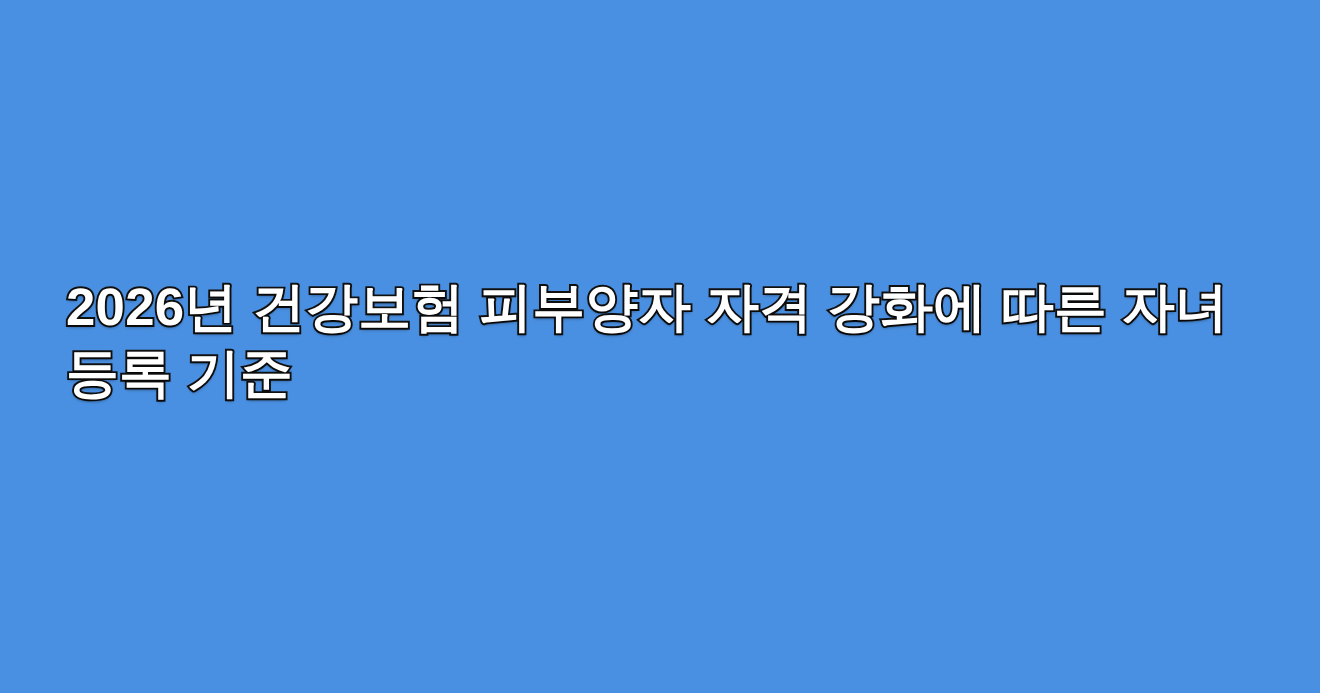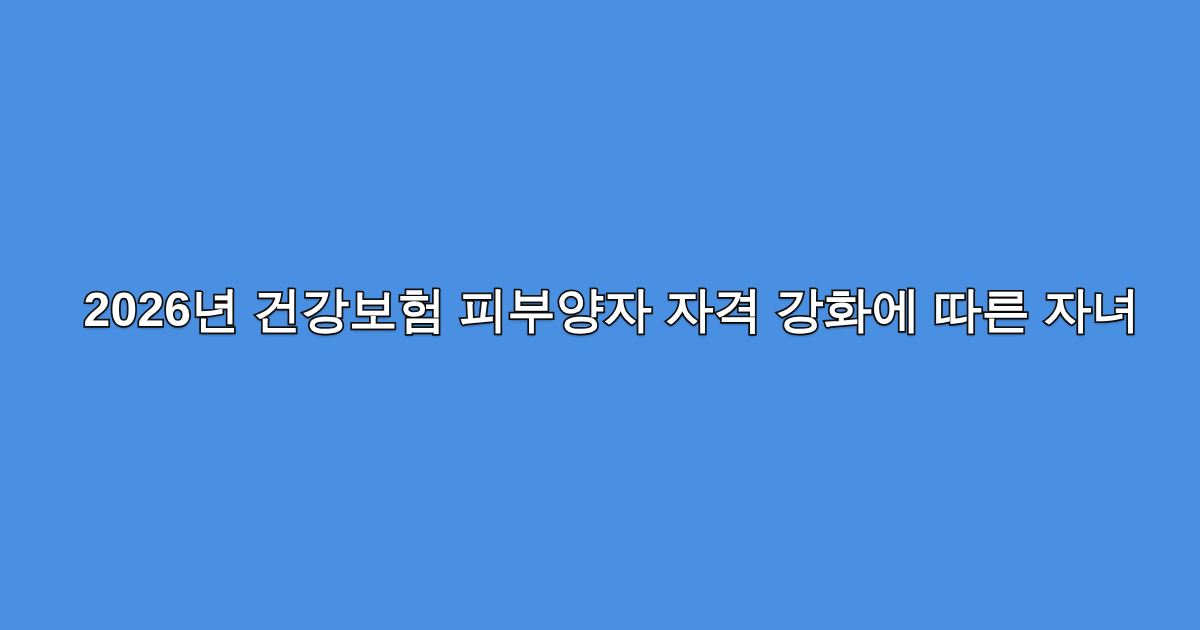--- a/index.html
+++ b/index.html
@@ -25,21 +25,21 @@
     display: flex;
     align-items: center;
     justify-content: center;
     overflow: hidden;
   }
 
   
   .headline-block {
     width: 1080px;
     margin: 4px auto;
-    text-align: right;
+    text-align: left;
     
     transform: translateY(-5px);
   }
 
   .headline {
     margin: 0;
     padding: 0;
     font-family: "Liberation Sans", "DejaVu Sans", sans-serif;
     font-size: 48px;
     font-weight: 700;
@@ -64,16 +64,17 @@
 </style>
 </head>
 <body>
 
 <div class="banner" style="background-color: rgb(74, 144, 226);">
 
   <div class="headline-block">
 
     <h1 class="headline" style="color: rgb(255, 255, 255); -webkit-text-stroke: 3.5px rgb(17, 17, 17);">
       <span class="headline-line">2026년 건강보험 피부양자 자격 강화에 따른 자녀</span>
+      <span class="headline-line">등록 기준</span>
     </h1>
 
   </div>
 </div>
 
 </body></html>

